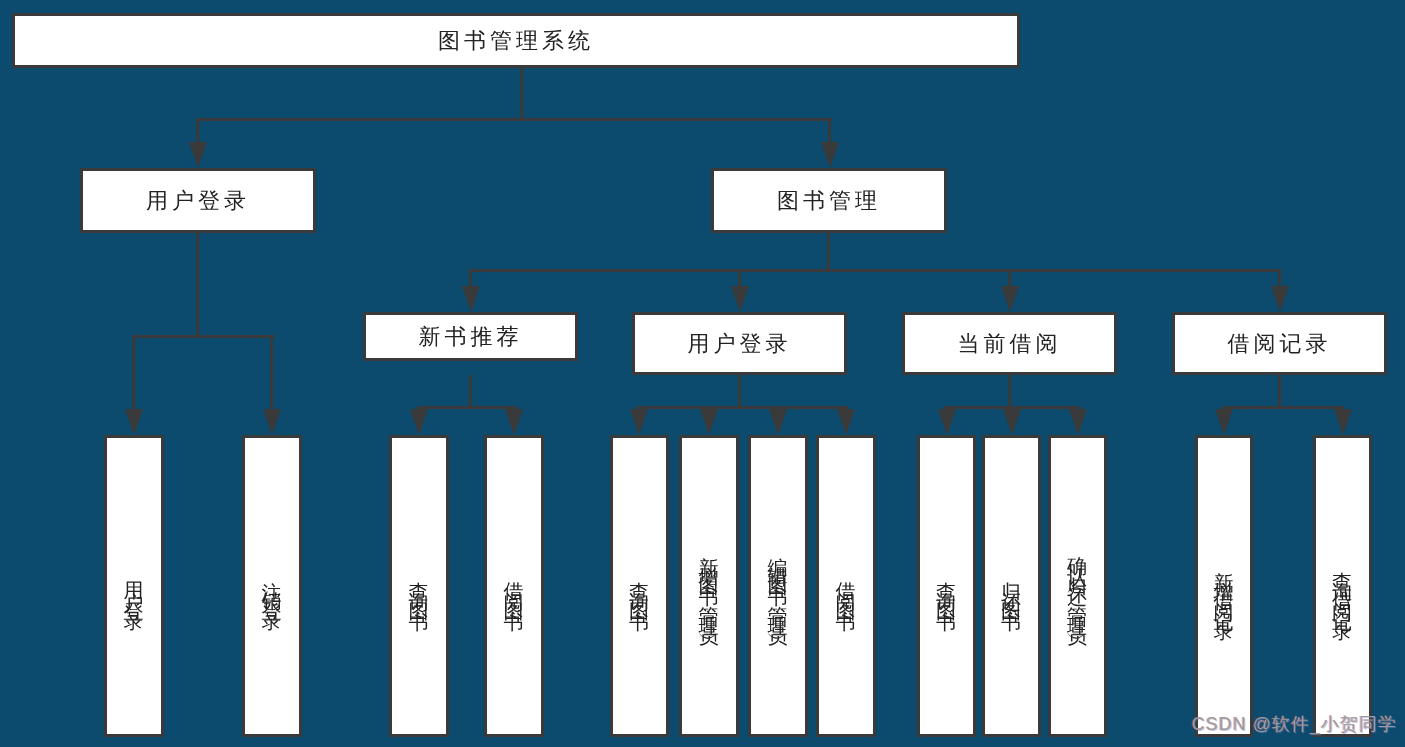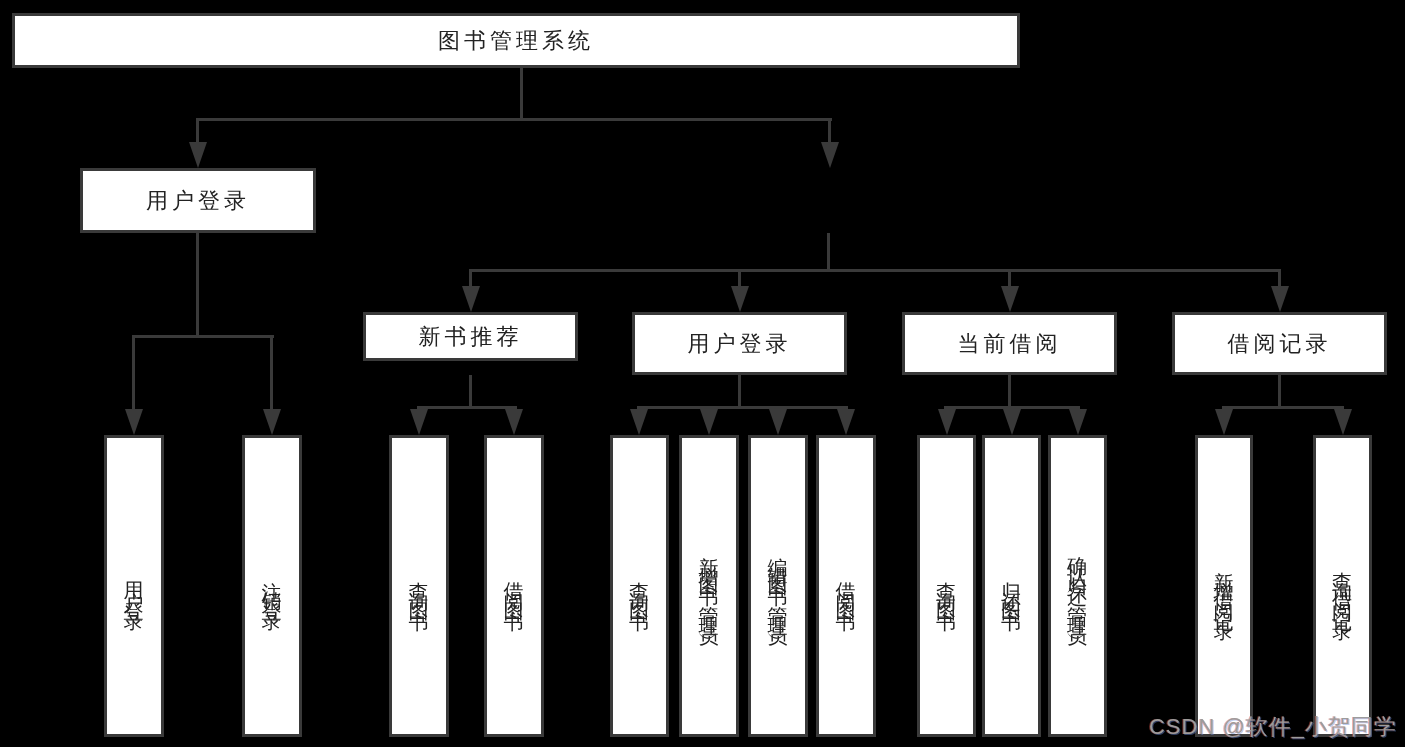--- a/index.html
+++ b/index.html
@@ -1,57 +1,58 @@
 <!DOCTYPE html>
 <html><head>
 <meta charset="utf-8">
 <style>
   html,body{margin:0;padding:0;background:#ffffff;}
   .stage{
-    position:relative;width:1405px;height:747px;background:#000000;overflow:hidden;
+    position:relative;width:1405px;height:747px;background:#0c4a6e;overflow:hidden;
     font-family:"Liberation Sans","DejaVu Sans",sans-serif;color:#222222;
   }
   .box{
     position:absolute;box-sizing:border-box;background:#ffffff;
     border:3px solid #3a3a3a;display:flex;align-items:center;justify-content:center;
     font-size:22px;letter-spacing:4px;color:#222222;white-space:nowrap;
   }
   .leaf{
     writing-mode:vertical-rl;text-orientation:mixed;
     font-size:20px;letter-spacing:10px;line-height:1;white-space:nowrap;
   }
   .vl,.hl{position:absolute;background:#3a3a3a;}
   .vl{width:3px;}
   .hl{height:3px;}
   .ar{
     position:absolute;width:0;height:0;
     border-left:9px solid transparent;border-right:9px solid transparent;
     border-top:26px solid #3a3a3a;
   }
   .watermark{
-    position:absolute;right:8px;top:712px;font-size:22px;letter-spacing:1px;
+    position:absolute;right:8px;top:712px;font-size:18px;letter-spacing:1px;
     color:#9c9c9c;white-space:nowrap;z-index:5;
     text-shadow:-1px 0 0 rgba(220,90,80,0.45),1px 1px 0 rgba(110,140,220,0.45);
   }
 </style>
 </head>
 <body>
 
 <div class="stage">
 
   <div class="box" style="left:12px;top:13px;width:1008px;height:55px">图书管理系统</div>
 
   <div class="vl" style="left:520px;top:67px;height:54px"></div>
   <div class="hl" style="left:196px;top:118px;width:636px"></div>
   <div class="vl" style="left:196px;top:118px;height:30px"></div>
   <div class="vl" style="left:828px;top:118px;height:30px"></div>
   <div class="ar" style="left:189px;top:142px"></div>
   <div class="ar" style="left:821px;top:142px"></div>
 
   <div class="box" style="left:80px;top:168px;width:236px;height:65px">用户登录</div>
+  <div class="box" style="left:711px;top:168px;width:236px;height:65px">图书管理</div>
 
   <div class="vl" style="left:196px;top:233px;height:104px"></div>
   <div class="hl" style="left:132px;top:335px;width:142px"></div>
   <div class="vl" style="left:132px;top:335px;height:78px"></div>
   <div class="vl" style="left:270px;top:335px;height:78px"></div>
   <div class="ar" style="left:125px;top:409px"></div>
   <div class="ar" style="left:263px;top:409px"></div>
 
   <div class="vl" style="left:827px;top:233px;height:38px"></div>
   <div class="hl" style="left:469px;top:269px;width:812px"></div>

